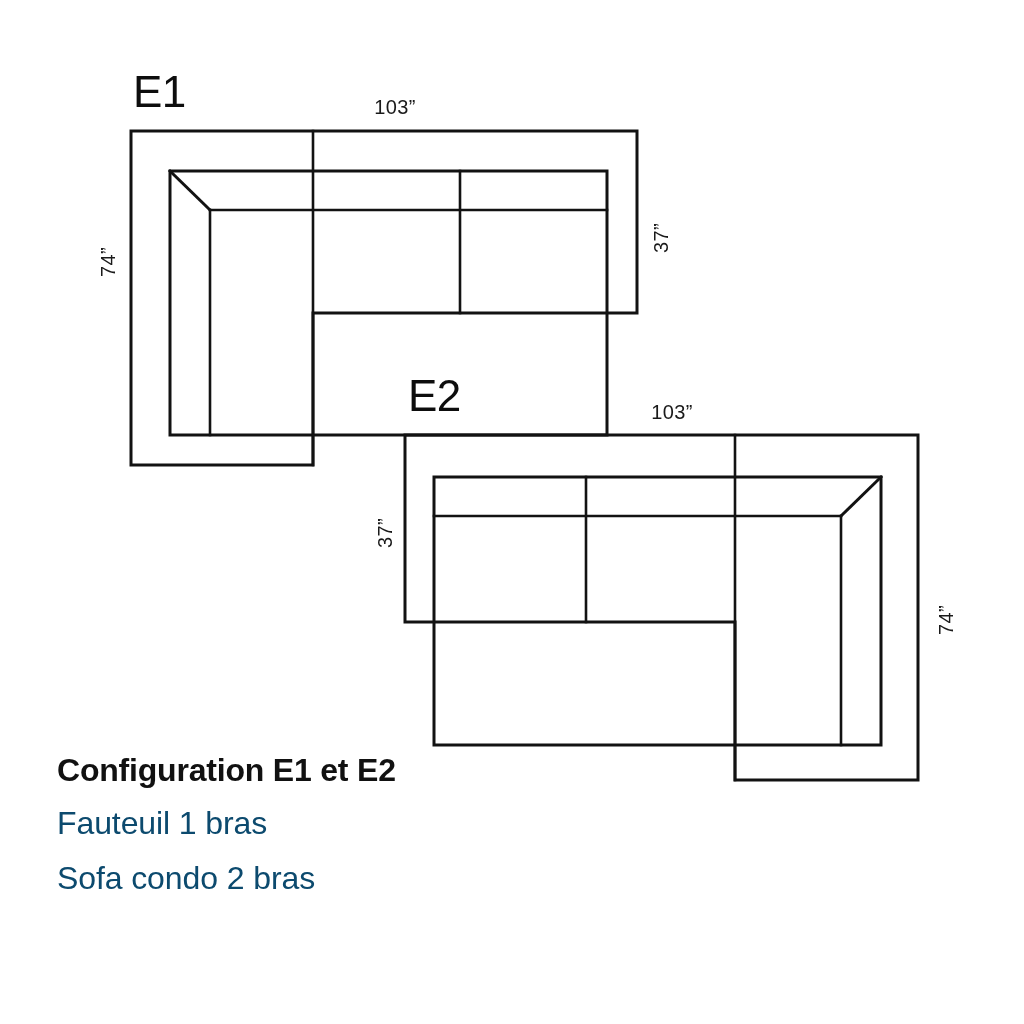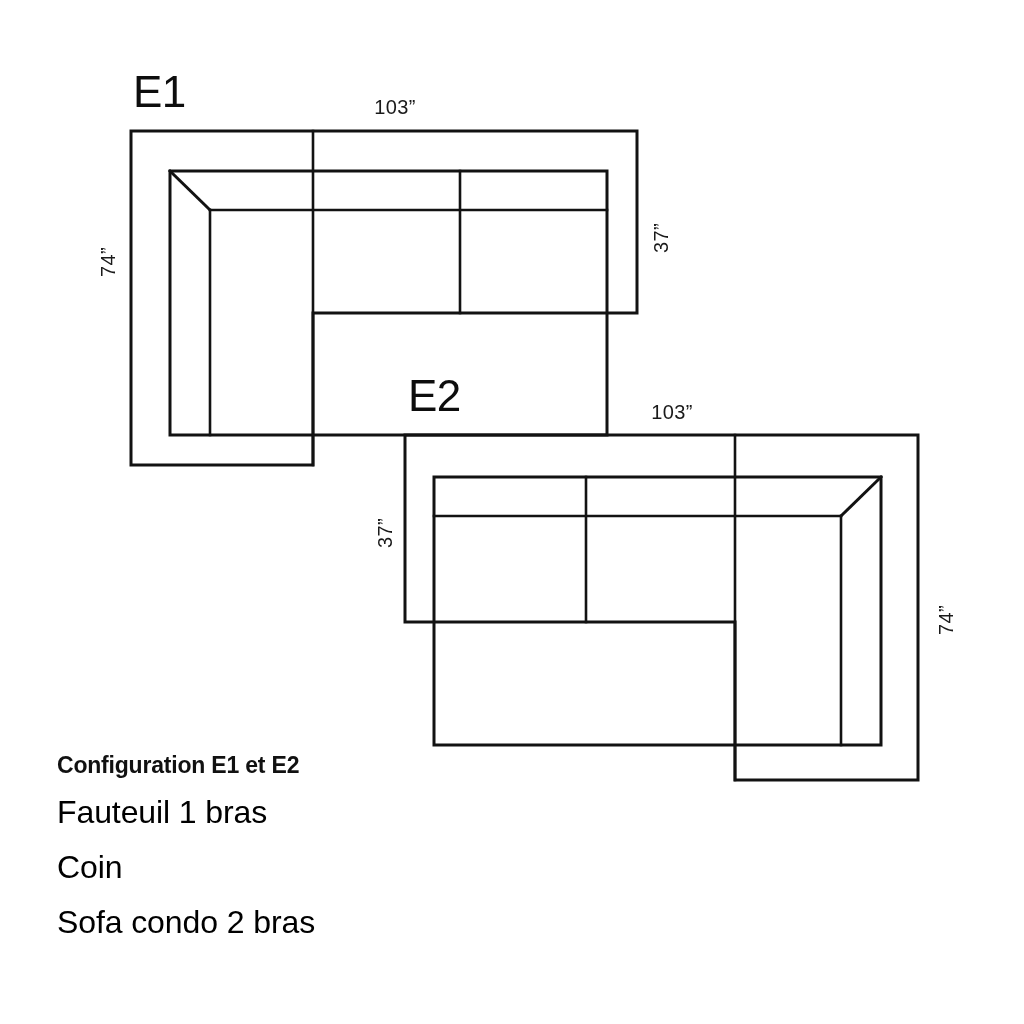--- a/index.html
+++ b/index.html
@@ -57,34 +57,34 @@
     letter-spacing: 0.4px;
   }
   #caption {
     position: absolute;
     left: 57px;
     top: 752px;
     width: 640px;
   }
   #caption .cap-title {
     font-family: "Liberation Sans", sans-serif;
-    font-size: 23px;
+    font-size: 32px;
     font-weight: 700;
     line-height: 1.18;
     color: #111111;
     letter-spacing: -0.2px;
     margin: 0 0 6px 0;
     white-space: nowrap;
   }
   #caption .cap-item {
     font-family: "Liberation Sans", sans-serif;
     font-size: 32px;
     font-weight: 400;
     line-height: 1.72;
-    color: #000000;
+    color: #0c4a6e;
     letter-spacing: -0.1px;
     white-space: nowrap;
   }
 </style>
 </head>
 <body>
 
 <div id="sheet">
 
   <svg id="plan" viewBox="0 0 1024 1024" aria-hidden="true">
@@ -112,17 +112,16 @@
         <text x="408" y="411" class="config-label" text-anchor="start">E2</text>
         <text x="672" y="414" class="dim-label" text-anchor="middle" dominant-baseline="middle">103”</text>
         <text x="387" y="533" class="dim-label" text-anchor="middle" dominant-baseline="middle" transform="rotate(-90 387 533)">37”</text>
         <text x="948" y="620" class="dim-label" text-anchor="middle" dominant-baseline="middle" transform="rotate(-90 948 620)">74”</text>
       </g>
   </svg>
 
   <div id="caption">
     <div class="cap-title">Configuration E1 et E2</div>
     <div class="cap-item">Fauteuil 1 bras</div>
-    <div class="cap-item">Coin</div>
     <div class="cap-item">Sofa condo 2 bras</div>
   </div>
 
 </div>
 
 </body></html>

